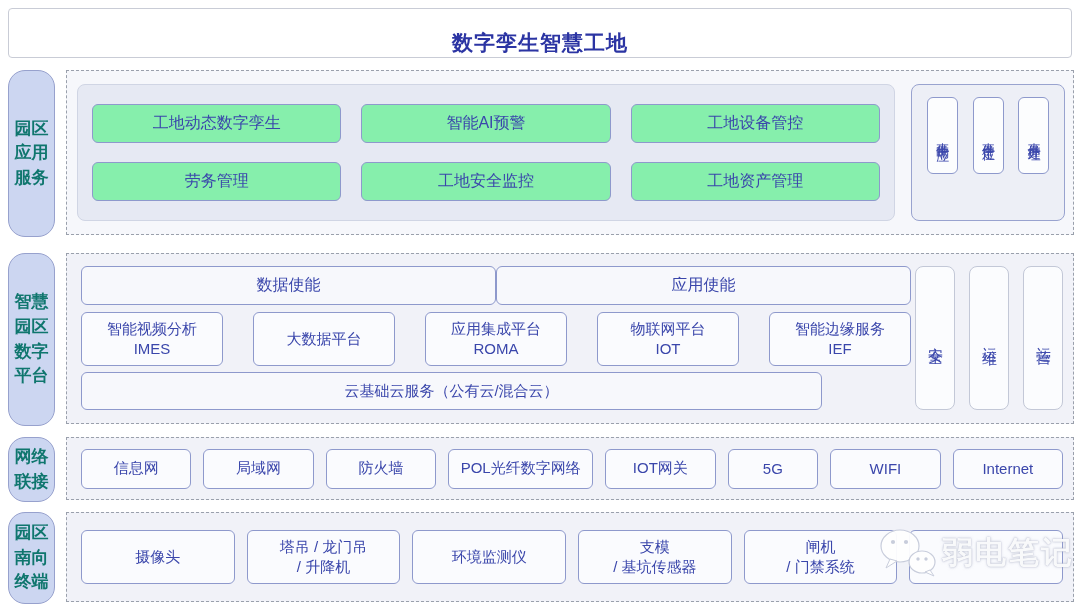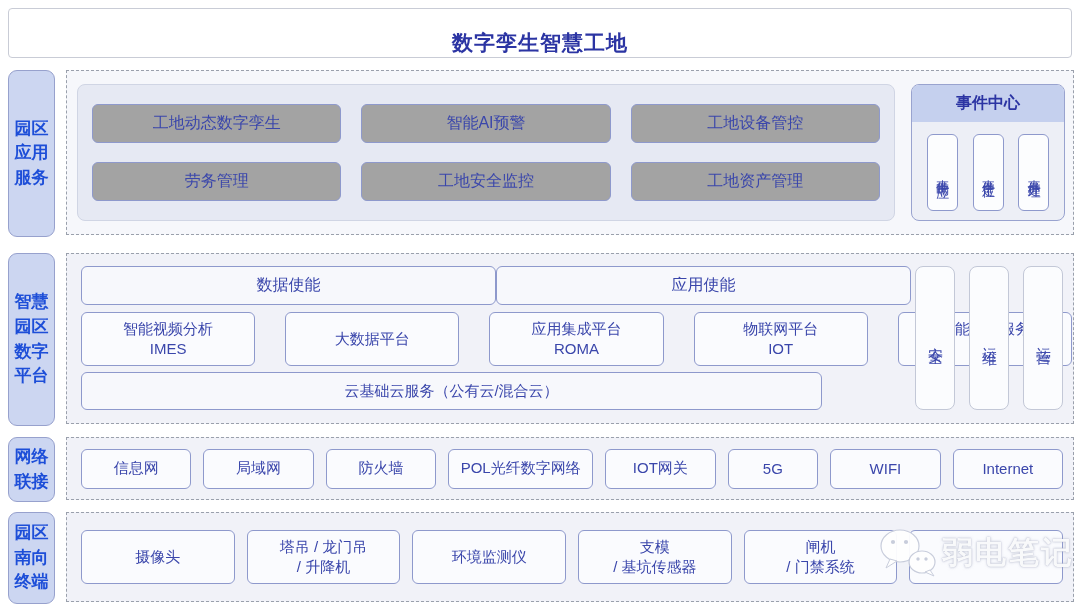--- a/index.html
+++ b/index.html
@@ -6,56 +6,56 @@
   body{font-family:"Liberation Sans","DejaVu Sans",sans-serif;}
   #canvas{position:relative;width:1080px;height:608px;background:#ffffff;overflow:hidden;}
 
   
   .titlebar{position:absolute;left:8px;top:8px;width:1062px;height:48px;background:#ffffff;
     border:1px solid #c9ccd6;border-radius:4px;display:flex;align-items:flex-end;justify-content:center;}
   .titlebar .t{font-size:21px;font-weight:bold;color:#2b34a3;letter-spacing:1px;}
 
   
   .side{position:absolute;left:8px;width:45px;background:#ccd6f1;border:1px solid #97a1cd;
-    border-radius:9px;display:flex;align-items:center;justify-content:center;text-align:center;
-    color:#1d4ed8;font-weight:bold;font-size:17px;line-height:1.45;white-space:pre-line;}
+    border-radius:17px;display:flex;align-items:center;justify-content:center;text-align:center;
+    color:#0f766e;font-weight:bold;font-size:17px;line-height:1.45;white-space:pre-line;}
   .side1{top:70px;height:165px;}
   .side2{top:253px;height:171px;}
   .side3{top:437px;height:63px;}
   .side4{top:512px;height:90px;}
 
   
   .layer{position:absolute;left:66px;width:1008px;border:1.5px dashed #9aa0ac;box-sizing:border-box;}
   .layer1{top:70px;height:165px;background:#f6f7fb;}
   .layer2{top:253px;height:171px;background:#f1f2f8;}
   .layer3{top:437px;height:63px;background:#f1f2f8;}
   .layer4{top:512px;height:90px;background:#f1f2f8;}
 
   
   .apps-panel{position:absolute;left:10px;top:13px;width:818px;height:137px;background:#e6e9f3;
     border:1px solid #d0d5e4;border-radius:8px;display:flex;flex-direction:column;
     justify-content:space-evenly;padding:0 14px;box-sizing:border-box;}
   .apps-row{display:flex;gap:20px;}
-  .box{background:#a3a3a3;border:1px solid #8e99cc;border-radius:6px;display:flex;
+  .box{background:#86efac;border:1px solid #8e99cc;border-radius:6px;display:flex;
     align-items:center;justify-content:center;color:#3a46ab;font-size:16px;text-align:center;}
   .app-box{flex:1;height:37px;}
 
   .event-center{position:absolute;right:8px;top:13px;width:154px;height:137px;background:#edeff6;
     border:1px solid #99a3cf;border-radius:8px;overflow:hidden;box-sizing:border-box;}
   .ec-header{height:37px;background:#c5d0ee;display:flex;align-items:center;justify-content:center;
     font-weight:bold;font-size:16px;color:#2b34a3;}
   .ec-items{display:flex;justify-content:space-evenly;padding-top:12px;}
   .ec-item{width:29px;height:75px;background:#fcfdfe;border:1px solid #8e99cc;border-radius:6px;
     display:flex;align-items:center;justify-content:center;writing-mode:vertical-rl;
     font-size:13px;color:#3a46ab;letter-spacing:2px;}
 
   
   .enabler-row{position:absolute;left:14px;top:12px;width:830px;display:flex;}
   .enb{flex:1;height:37px;background:#f7f8fc;}
-  .service-row{position:absolute;left:14px;top:58px;width:991px;display:flex;gap:30px;}
+  .service-row{position:absolute;left:14px;top:58px;width:830px;display:flex;gap:30px;}
   .svc{flex:1;height:52px;background:#fafbfe;font-size:15px;line-height:1.35;white-space:pre-line;}
   .cloud-bar{position:absolute;left:14px;top:118px;width:741px;height:38px;background:#f7f8fc;
     font-size:15px;box-sizing:border-box;}
   .pillars{position:absolute;right:10px;top:12px;height:144px;display:flex;gap:14px;}
   .pillar{width:40px;height:100%;background:#fbfcfe;border:1px solid #c3c8d7;border-radius:8px;
     display:flex;align-items:center;justify-content:center;writing-mode:vertical-rl;
     font-size:15px;color:#3a46ab;letter-spacing:3px;box-sizing:border-box;}
 
   
   .net-row{display:flex;align-items:center;height:100%;padding:0 10px 0 14px;gap:12px;box-sizing:border-box;}
@@ -101,21 +101,20 @@
         <div class="box app-box">智能AI预警</div>
         <div class="box app-box">工地设备管控</div>
       </div>
       <div class="apps-row">
         <div class="box app-box">劳务管理</div>
         <div class="box app-box">工地安全监控</div>
         <div class="box app-box">工地资产管理</div>
       </div>
     </div>
     <div class="event-center">
-      <div class="ec-header">事件中心</div>
       <div class="ec-items">
         <div class="ec-item">事件响应</div>
         <div class="ec-item">事件定位</div>
         <div class="ec-item">事件处理</div>
       </div>
     </div>
   </div>
 
   <div class="layer layer2">
     <div class="enabler-row">

